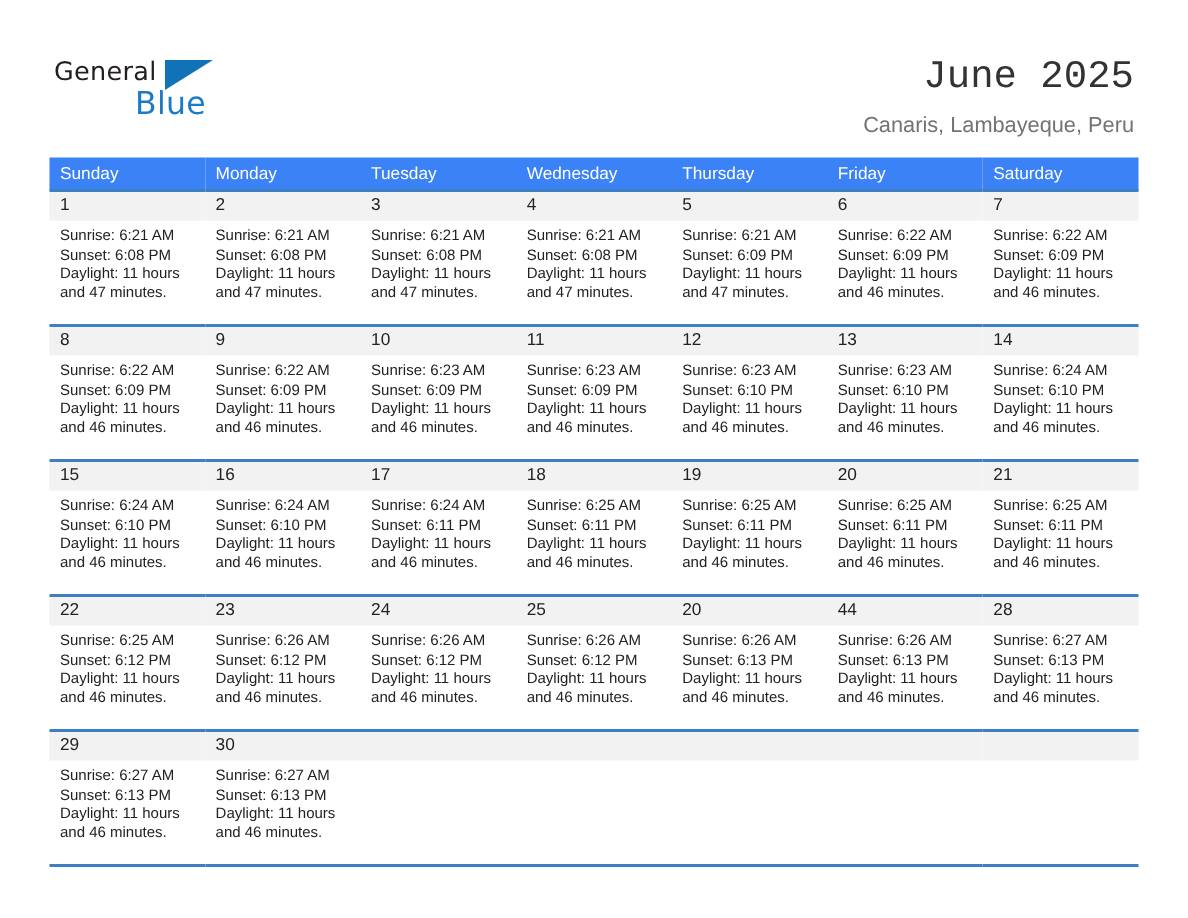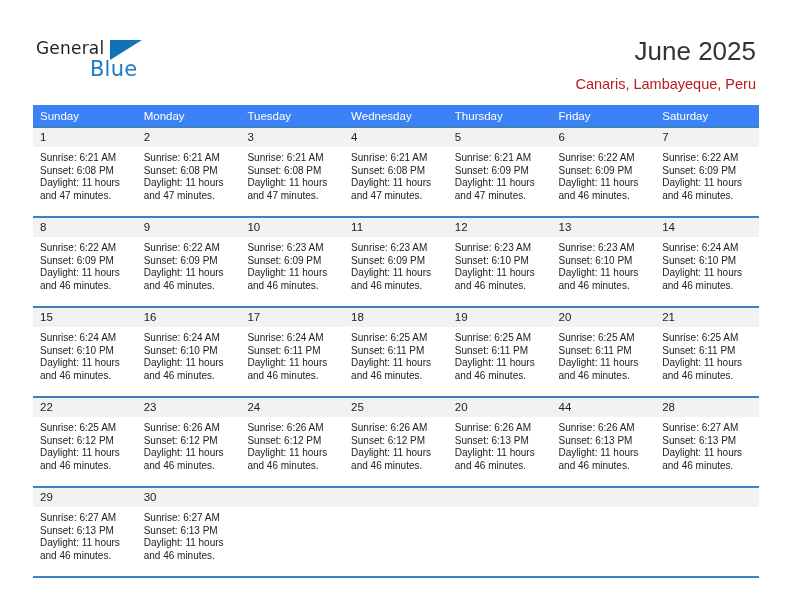--- a/index.html
+++ b/index.html
@@ -68,27 +68,28 @@
 
   .title {
     position: absolute;
     right: 36px;
     top: 36px;
     font-size: 26px;
     color: #333333;
     text-align: right;
     white-space: nowrap;
     line-height: 30px;
+    font-family: Liberation Mono, monospace;
   }
   .subtitle {
     position: absolute;
     right: 36px;
     top: 76px;
     font-size: 14.5px;
-    color: #b91c1c;
+    color: #737373;
     text-align: right;
     white-space: nowrap;
     line-height: 17px;
   }
 
   
   .calendar {
     position: absolute;
     left: 33px;
     top: 105px;

